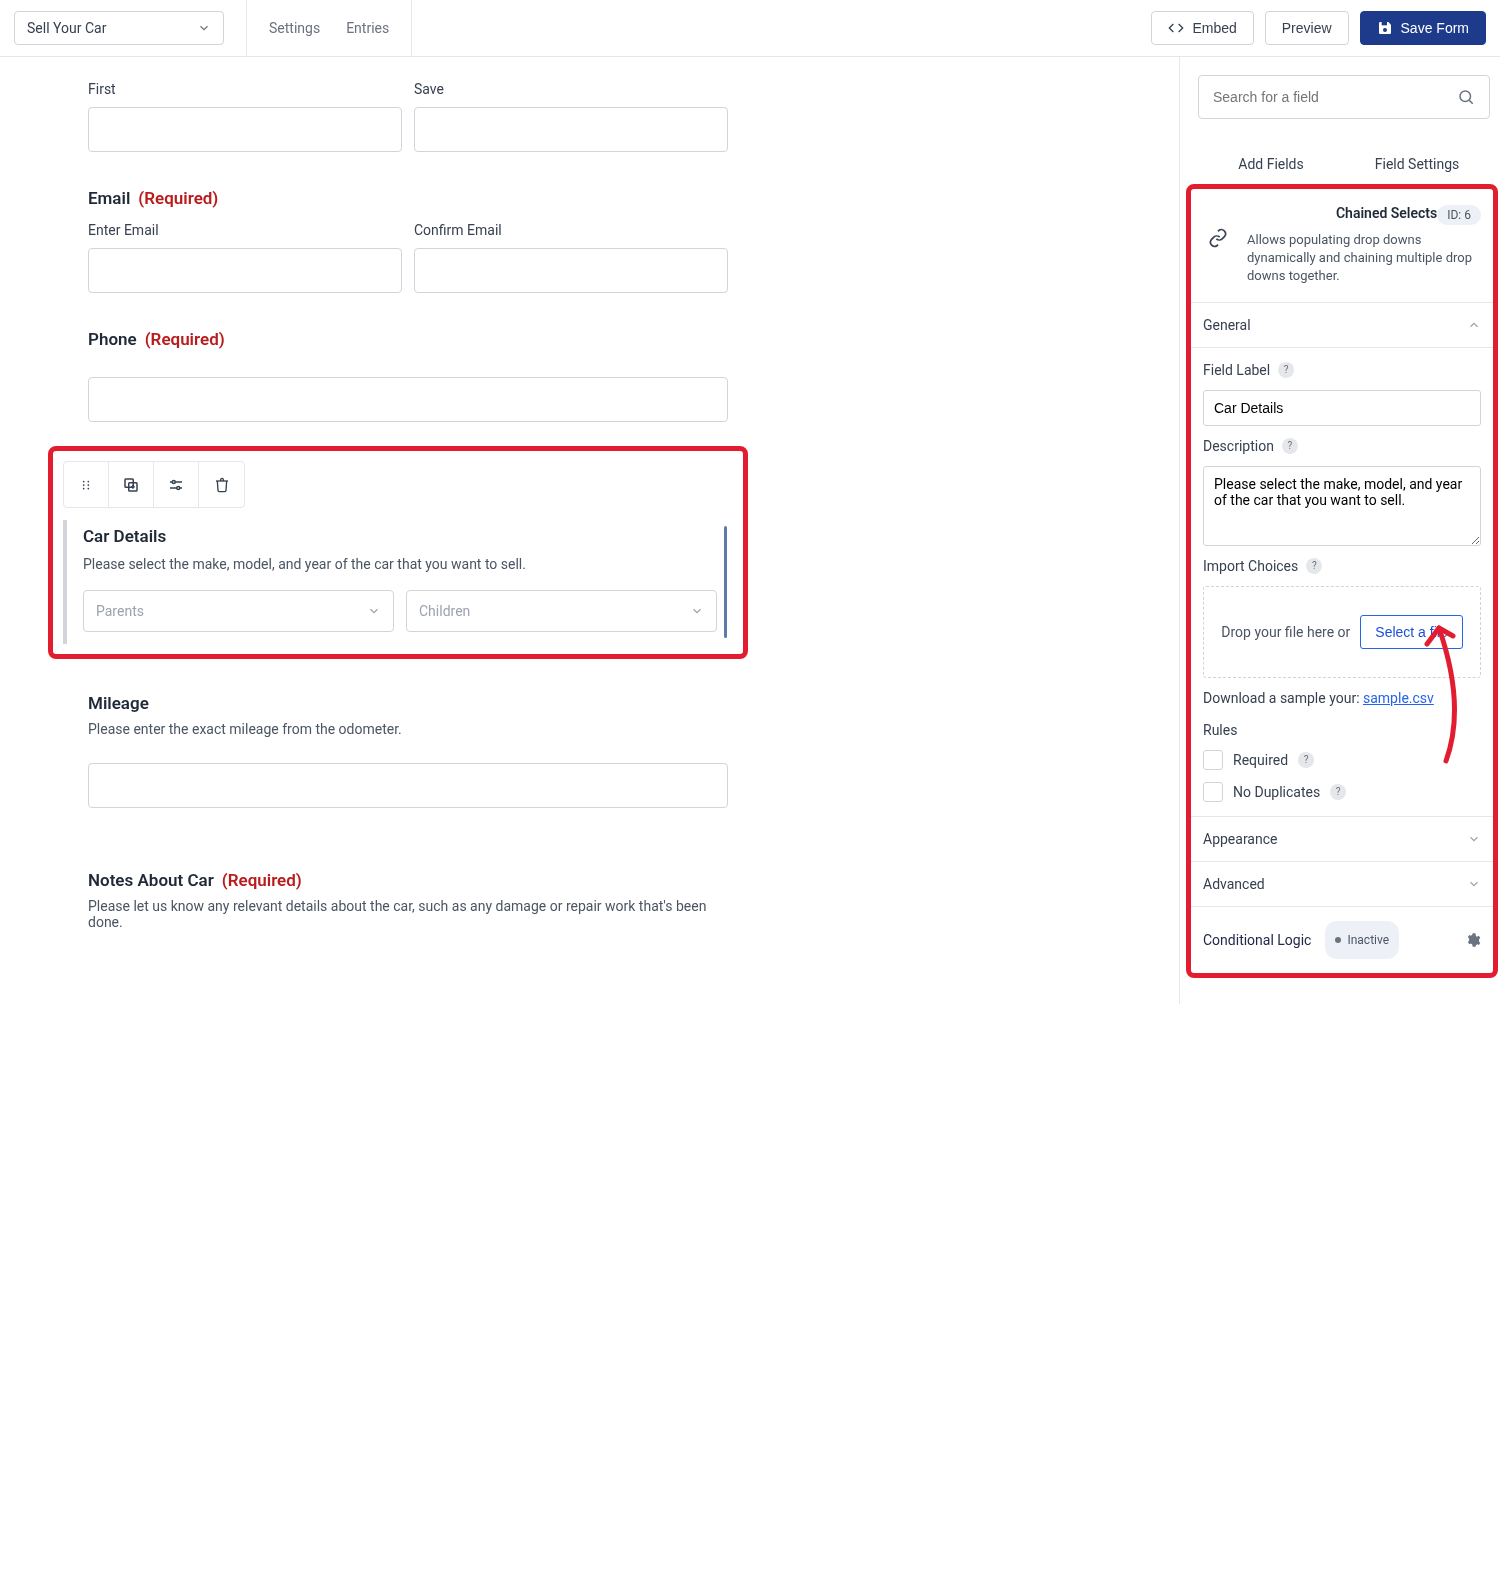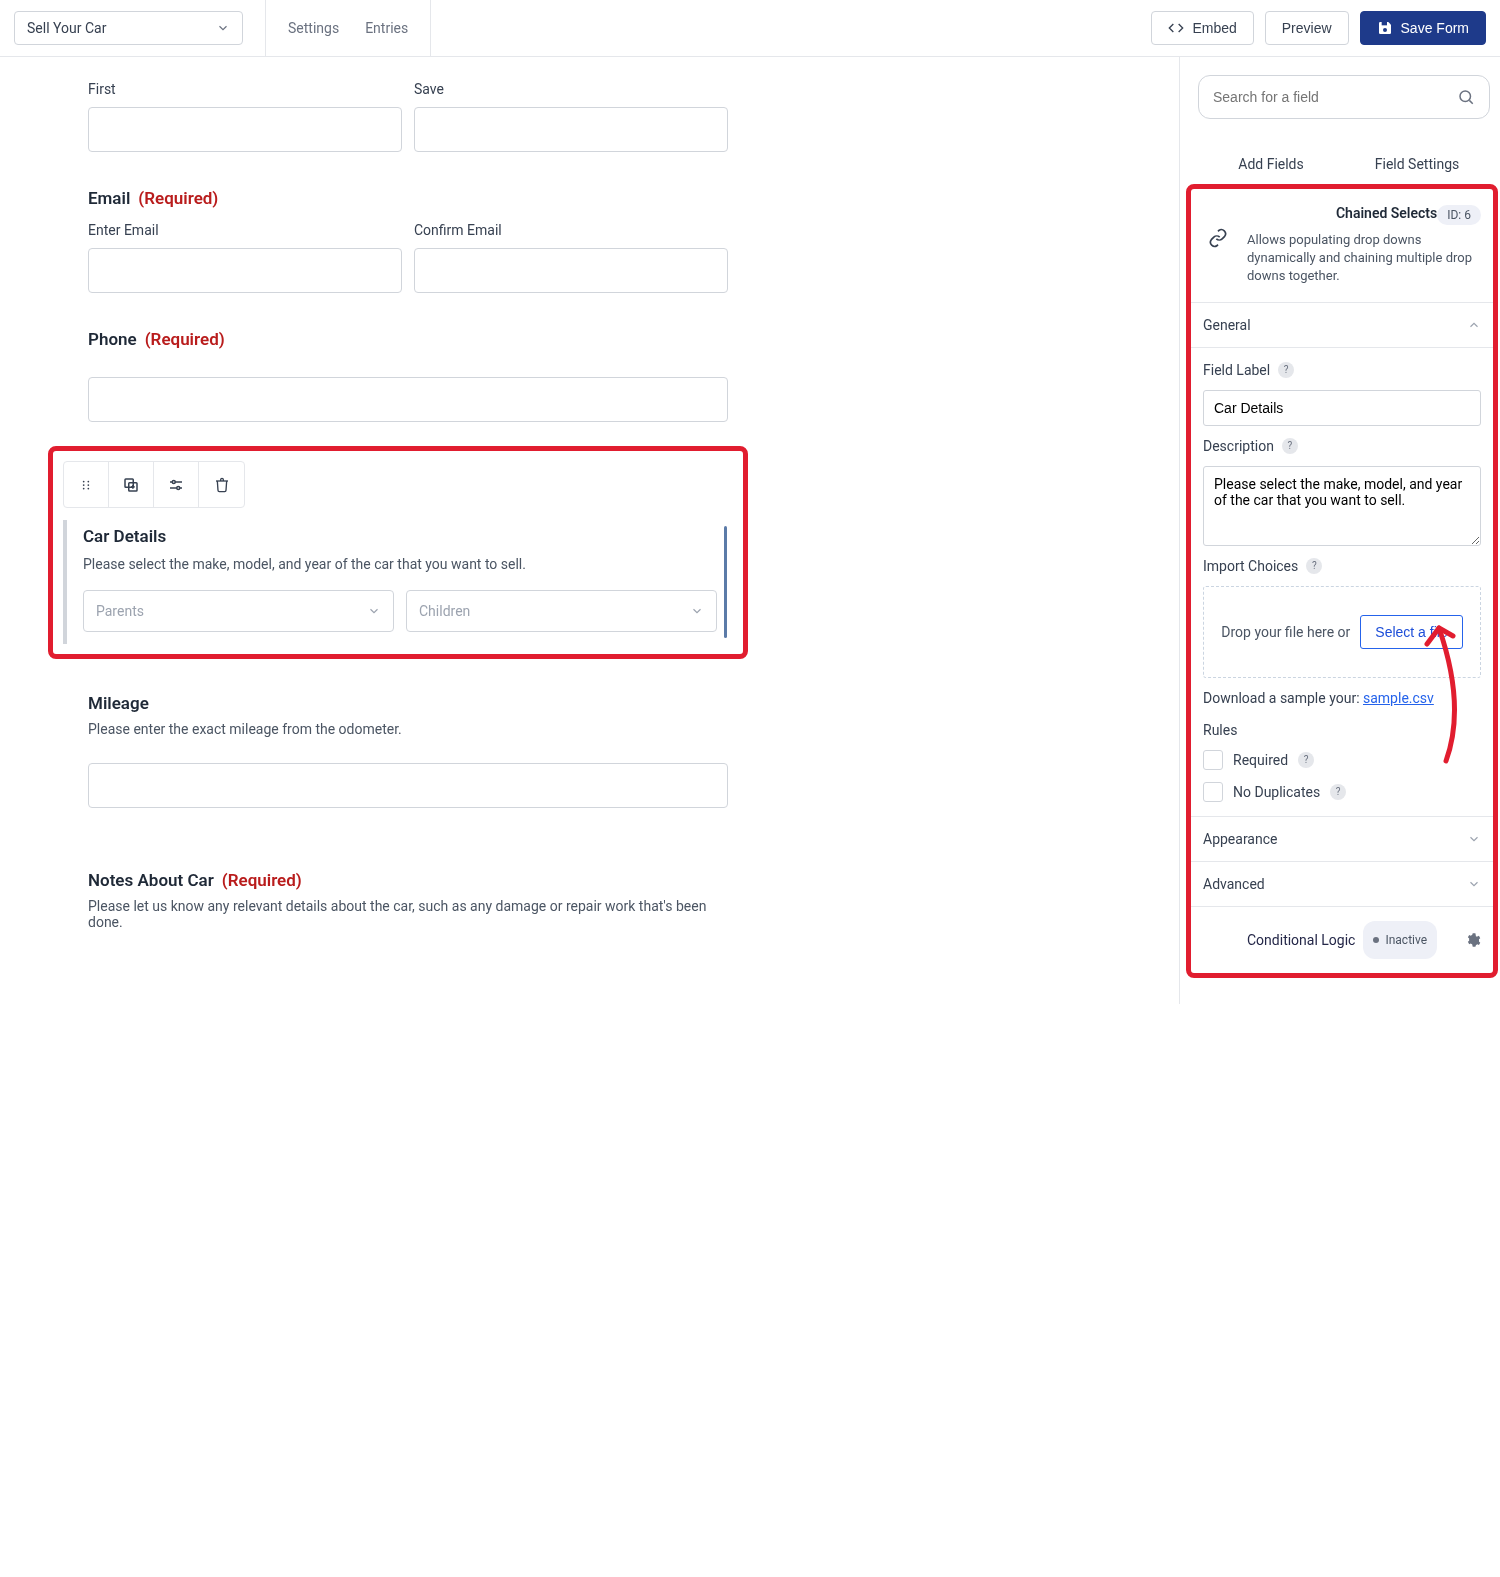--- a/index.html
+++ b/index.html
@@ -16,21 +16,21 @@
     padding: 11px 14px;
     gap: 0;
   }
   .form-select {
     display: flex;
     align-items: center;
     justify-content: space-between;
     border: 1px solid #d1d5db;
     border-radius: 4px;
     padding: 8px 12px;
-    width: 229px;
+    width: 210px;
     background: #fff;
     cursor: pointer;
     color: #374151;
   }
   .top-divider { width: 1px; height: 56px; background: #e5e7eb; margin: -11px 22px; }
   .top-nav { display: flex; gap: 26px; color: #6b7280; }
   .top-nav span { cursor: pointer; }
   .top-right { margin-left: auto; display: flex; gap: 11px; }
   .btn {
     display: flex; align-items: center; gap: 8px;
@@ -90,21 +90,21 @@
   .sel-row { display: flex; gap: 12px; margin-top: 18px; }
   .select-mock {
     flex: 1; display: flex; align-items: center; justify-content: space-between;
     border: 1px solid #d1d5db; border-radius: 4px; padding: 12px 12px;
     color: #9ca3af;
   }
 
   
   .search-box {
     display: flex; align-items: center;
-    border: 1px solid #d1d5db; border-radius: 12px;
+    border: 1px solid #d1d5db; border-radius: 4px;
     padding: 12px 14px; margin-bottom: 25px;
   }
   .search-box input { border: none; outline: none; flex: 1; font-size: 14px; color: #6b7280; }
   .sidebar-tabs { display: flex; margin: 10px 0 0; }
   .sidebar-tabs div { flex: 1; text-align: center; padding: 12px 0; color: #374151; cursor: pointer; }
 
   .side-highlight {
     border: 5px solid #e11d2f; border-radius: 8px;
     margin-left: -12px; margin-right: -8px;
   }
@@ -146,21 +146,21 @@
     border: 1px solid #2563eb; color: #1d4ed8;
     background: #fff; border-radius: 3px; padding: 8px 14px;
     font-size: 14px; cursor: pointer;
   }
   .sample-link { color: #2563eb; text-decoration: underline; cursor: pointer; }
 
   .chkrow { display: flex; align-items: center; gap: 10px; color: #374151; font-size: 14px; }
   .chk { width: 20px; height: 20px; border: 1px solid #d1d5db; border-radius: 3px; }
 
   .cond-row { display: flex; align-items: center; justify-content: space-between; padding: 14px 12px; }
-  .cond-left { display: flex; align-items: center; gap: 8px; margin-left: 44px; }
+  .cond-left { display: flex; align-items: center; gap: 14px; }
   .badge-inactive {
     display: inline-flex; align-items: center; gap: 6px;
     background: #eef0f7; color: #4b5563; border-radius: 12px;
     padding: 12px 10px; font-size: 12px;
   }
   .dot { width: 6px; height: 6px; background: #6b7280; border-radius: 50%; }
 
   .arrow-annot {
     position: absolute;
     pointer-events: none;

